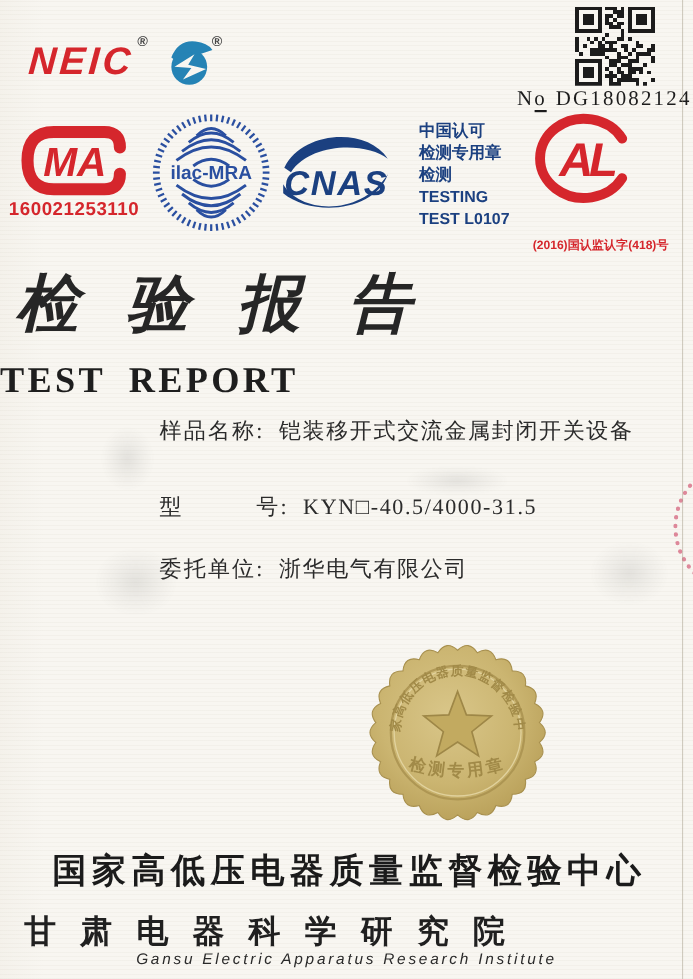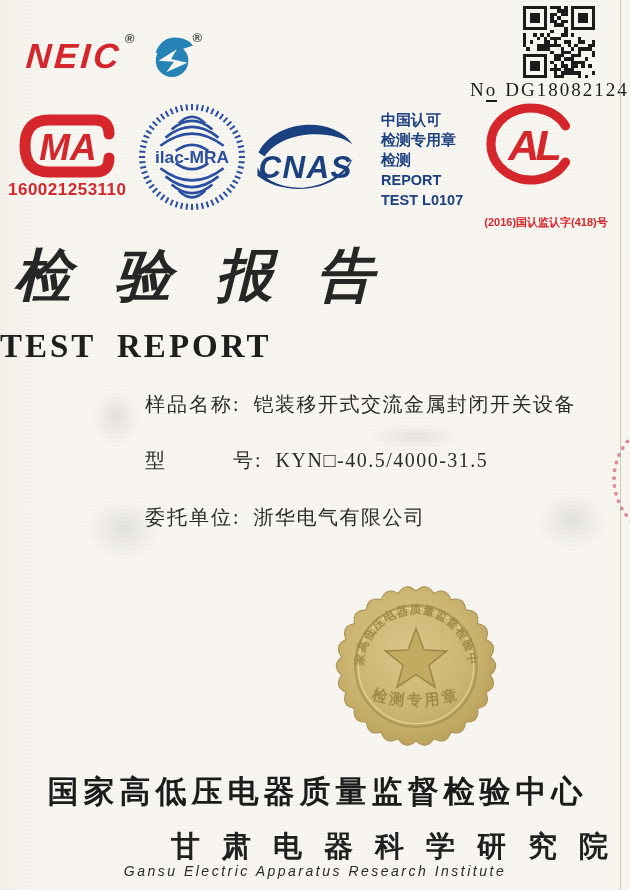--- a/index.html
+++ b/index.html
@@ -39,32 +39,32 @@
             color:#262626;letter-spacing:14px;white-space:nowrap;text-indent:14px;font-style:italic;}
   .title-en{left:0;top:328px;width:100%;text-align:left;
             font-family:"Liberation Serif",serif;font-weight:bold;font-size:33px;
             letter-spacing:3px;word-spacing:10px;color:#1e1e1e;}
 
   
   .field{left:145px;font-family:"Liberation Serif",serif;font-size:20px;color:#2b2b2b;
          white-space:nowrap;}
   .field .lab{letter-spacing:2px;}
   .field .val{margin-left:13px;letter-spacing:1.5px;}
-  .f1{top:391px;} .f2{top:447px;} .f3{top:504px;}
+  .f1{top:378px;} .f2{top:447px;} .f3{top:504px;}
 
   
   .seal{left:330px;top:580px;width:172px;height:172px;}
   .edge-stamp{left:612px;top:416px;width:122px;height:118px;border-radius:50%;
               border:4px dotted rgba(201,48,84,0.55);filter:blur(0.7px);}
 
   
   .foot-zh1{left:0;top:771px;width:100%;text-align:center;font-size:31px;font-weight:bold;
             letter-spacing:5px;color:#1b1b1b;white-space:nowrap;text-indent:5px;}
   .foot-en1{left:0;top:811px;width:100%;text-align:center;font-size:13.5px;color:#242424;}
-  .foot-zh2{left:0;top:827px;width:100%;text-align:right;font-size:29px;font-weight:600;
+  .foot-zh2{left:0;top:827px;width:100%;text-align:left;font-size:29px;font-weight:600;
             letter-spacing:22px;color:#202020;white-space:nowrap;text-indent:22px;}
   .foot-en2{left:0;top:863px;width:100%;text-align:center;font-size:14px;
             letter-spacing:2.5px;color:#2a2a2a;font-style:italic;}
 
   
   .smudge{filter:blur(2px);opacity:0.13;background:
           radial-gradient(closest-side, #5a5a5a 0%, rgba(90,90,90,0.4) 55%, transparent 100%);}
   .scanline-r{left:620px;top:0;width:1px;height:890px;background:rgba(160,150,130,0.45);}
   svg{display:block;}
   svg text{font-family:"Liberation Sans", sans-serif;}
@@ -309,21 +309,21 @@
   <svg class="abs" style="left:253px;top:115px;" width="104" height="86" viewBox="0 0 100 85">
     <path d="M4,37 C20,4 78,0 97,29 C78,14 28,14 10,41 Z" fill="#1b4080"></path>
     <path d="M3,52 C18,78 72,82 97,43 C86,76 30,82 3,60 Z" fill="#1b4080"></path>
     <text x="50" y="62" text-anchor="middle" font-size="31" font-weight="bold" font-style="italic" fill="#1b4080" textLength="92">CNAS</text>
   </svg>
 
   <div class="abs accred">
     <div>中国认可</div>
     <div>检测专用章</div>
     <div>检测</div>
-    <div class="en">REPORT</div>
+    <div class="en">TESTING</div>
     <div class="en">TEST L0107</div>
   </div>
 
   <svg class="abs" style="left:483px;top:102px;" width="96" height="88" viewBox="0 0 96 88">
     <path d="M82.6,24 A40,36 0 1,0 82.6,60" fill="none" stroke="#d5262c" stroke-width="9" stroke-linecap="round"></path>
     <text x="50" y="58" text-anchor="middle" font-size="43" font-weight="bold" font-style="italic" fill="#d5262c" letter-spacing="-4">AL</text>
   </svg>
   <div class="abs cal-caption">(2016)国认监认字(418)号</div>
 
   <div class="abs title-zh">检 验 报 告</div>

